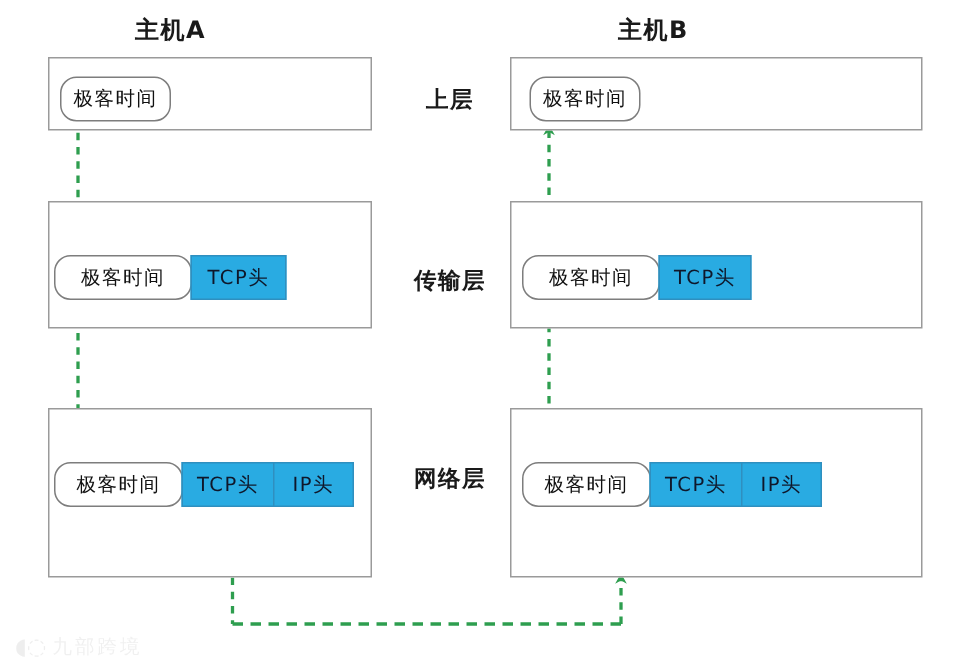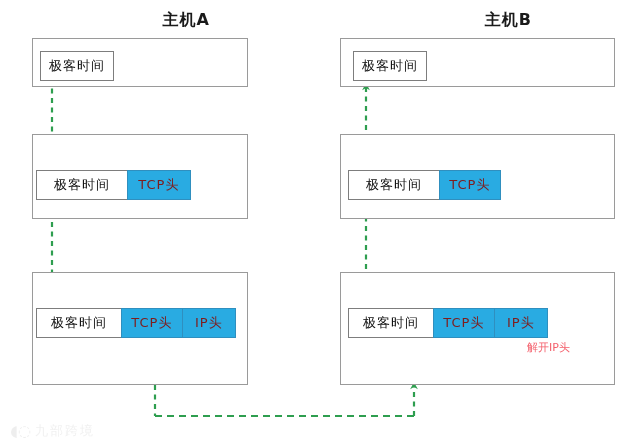--- a/index.html
+++ b/index.html
@@ -15,21 +15,21 @@
   
   #wires{position:absolute;left:0;top:0;width:640px;height:447px;pointer-events:none;}
 
   
   .host-title{
     position:absolute;
     font-size:16px;
     color:#1a1a1a;
     font-weight:600;
     letter-spacing:1px;
-    text-align:right;
+    text-align:left;
     white-space:nowrap;
   }
 
   
   .layer-box{
     position:absolute;
     border:1.2px solid #9a9a9a;
     background:#ffffff;
     box-sizing:border-box;
   }
@@ -60,24 +60,25 @@
     font-size:13px;
     letter-spacing:1px;
     white-space:nowrap;
     border:1.1px solid #7d7d7d;
     margin-left:-1.1px;
   }
   .seg:first-child{margin-left:0;}
   .seg.data{
     background:#ffffff;
     color:#111111;
+    border-radius:11px;
   }
   .seg.hdr{
     background:#29ABE2;
-    color:#7f1d1d;
+    color:#0f172a;
     border-color:#2f8fbf;
   }
 
   
   .note{
     position:absolute;
     color:#f4606c;
     font-size:11px;
     line-height:15px;
     white-space:nowrap;
@@ -152,20 +153,23 @@
     </g>
 
     <g stroke="#333333" stroke-width="1.6" stroke-dasharray="3.4,3.4" fill="none">
       <path d="M529,321 L560,321 L560,334" marker-end="url(#blkArrowDown)"></path>
     </g>
   </svg>
 
   <div class="host-title" style="left:90px;top:10px;width:120px;">主机A</div>
   <div class="host-title" style="left:412px;top:10px;width:120px;">主机B</div>
 
+  <div class="layer-label" style="left:265px;top:57px;width:70px;">上层</div>
+  <div class="layer-label" style="left:265px;top:178px;width:70px;">传输层</div>
+  <div class="layer-label" style="left:265px;top:310px;width:70px;">网络层</div>
 
   <div class="layer-box" style="left:32px;top:38px;width:216px;height:49px;"></div>
   <div class="layer-box" style="left:32px;top:134px;width:216px;height:85px;"></div>
   <div class="layer-box" style="left:32px;top:272px;width:216px;height:113px;"></div>
 
   <div class="layer-box" style="left:340px;top:38px;width:275px;height:49px;"></div>
   <div class="layer-box" style="left:340px;top:134px;width:275px;height:85px;"></div>
   <div class="layer-box" style="left:340px;top:272px;width:275px;height:113px;"></div>
 
   <div class="packet" style="left:40px;top:51px;">
@@ -193,21 +197,20 @@
   </div>
 
   <div class="packet" style="left:348px;top:308px;">
     <div class="seg data" style="width:86px;">极客时间</div>
     <div class="seg hdr" style="width:62px;">TCP头</div>
     <div class="seg hdr" style="width:54px;">IP头</div>
   </div>
 
 
   <div class="note" style="left:527px;top:340px;">
-    <div style="text-align:center;">解开IP头</div>
   </div>
 
   <div class="watermark" style="left:10px;top:422px;">
     <span class="wm-glyph">◖◌</span>
     <span class="wm-text">九部跨境</span>
   </div>
 
 </div>
 
 </body></html>

